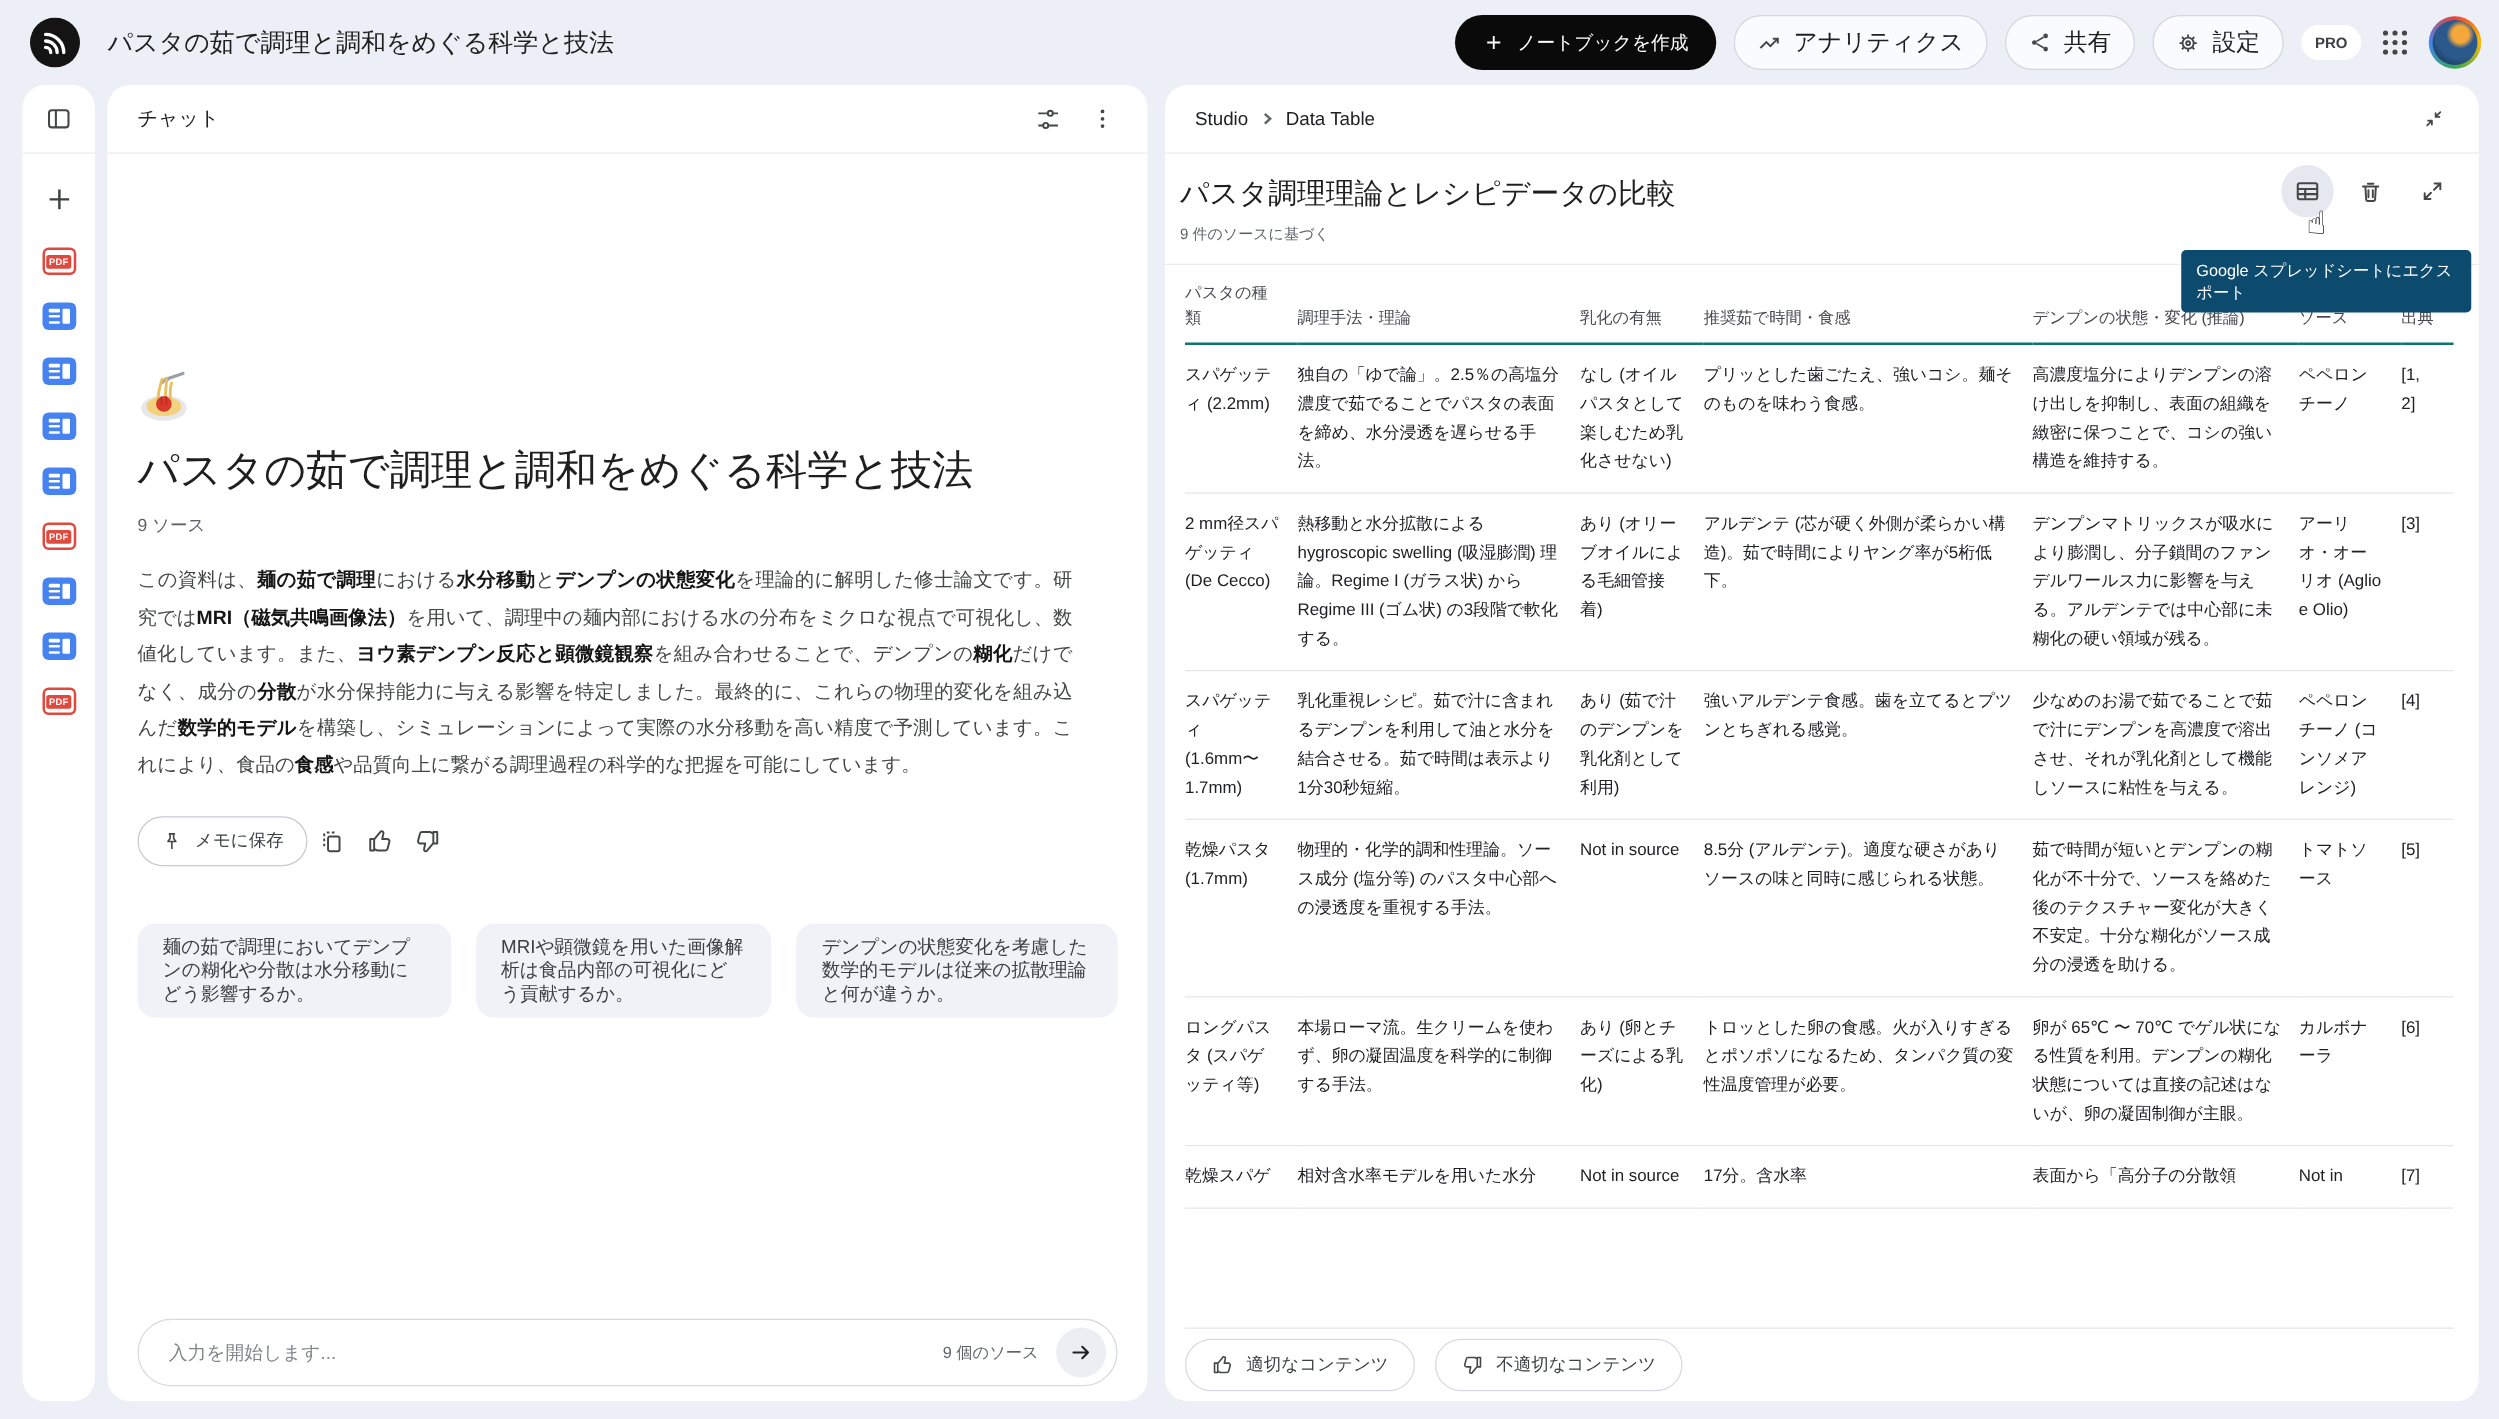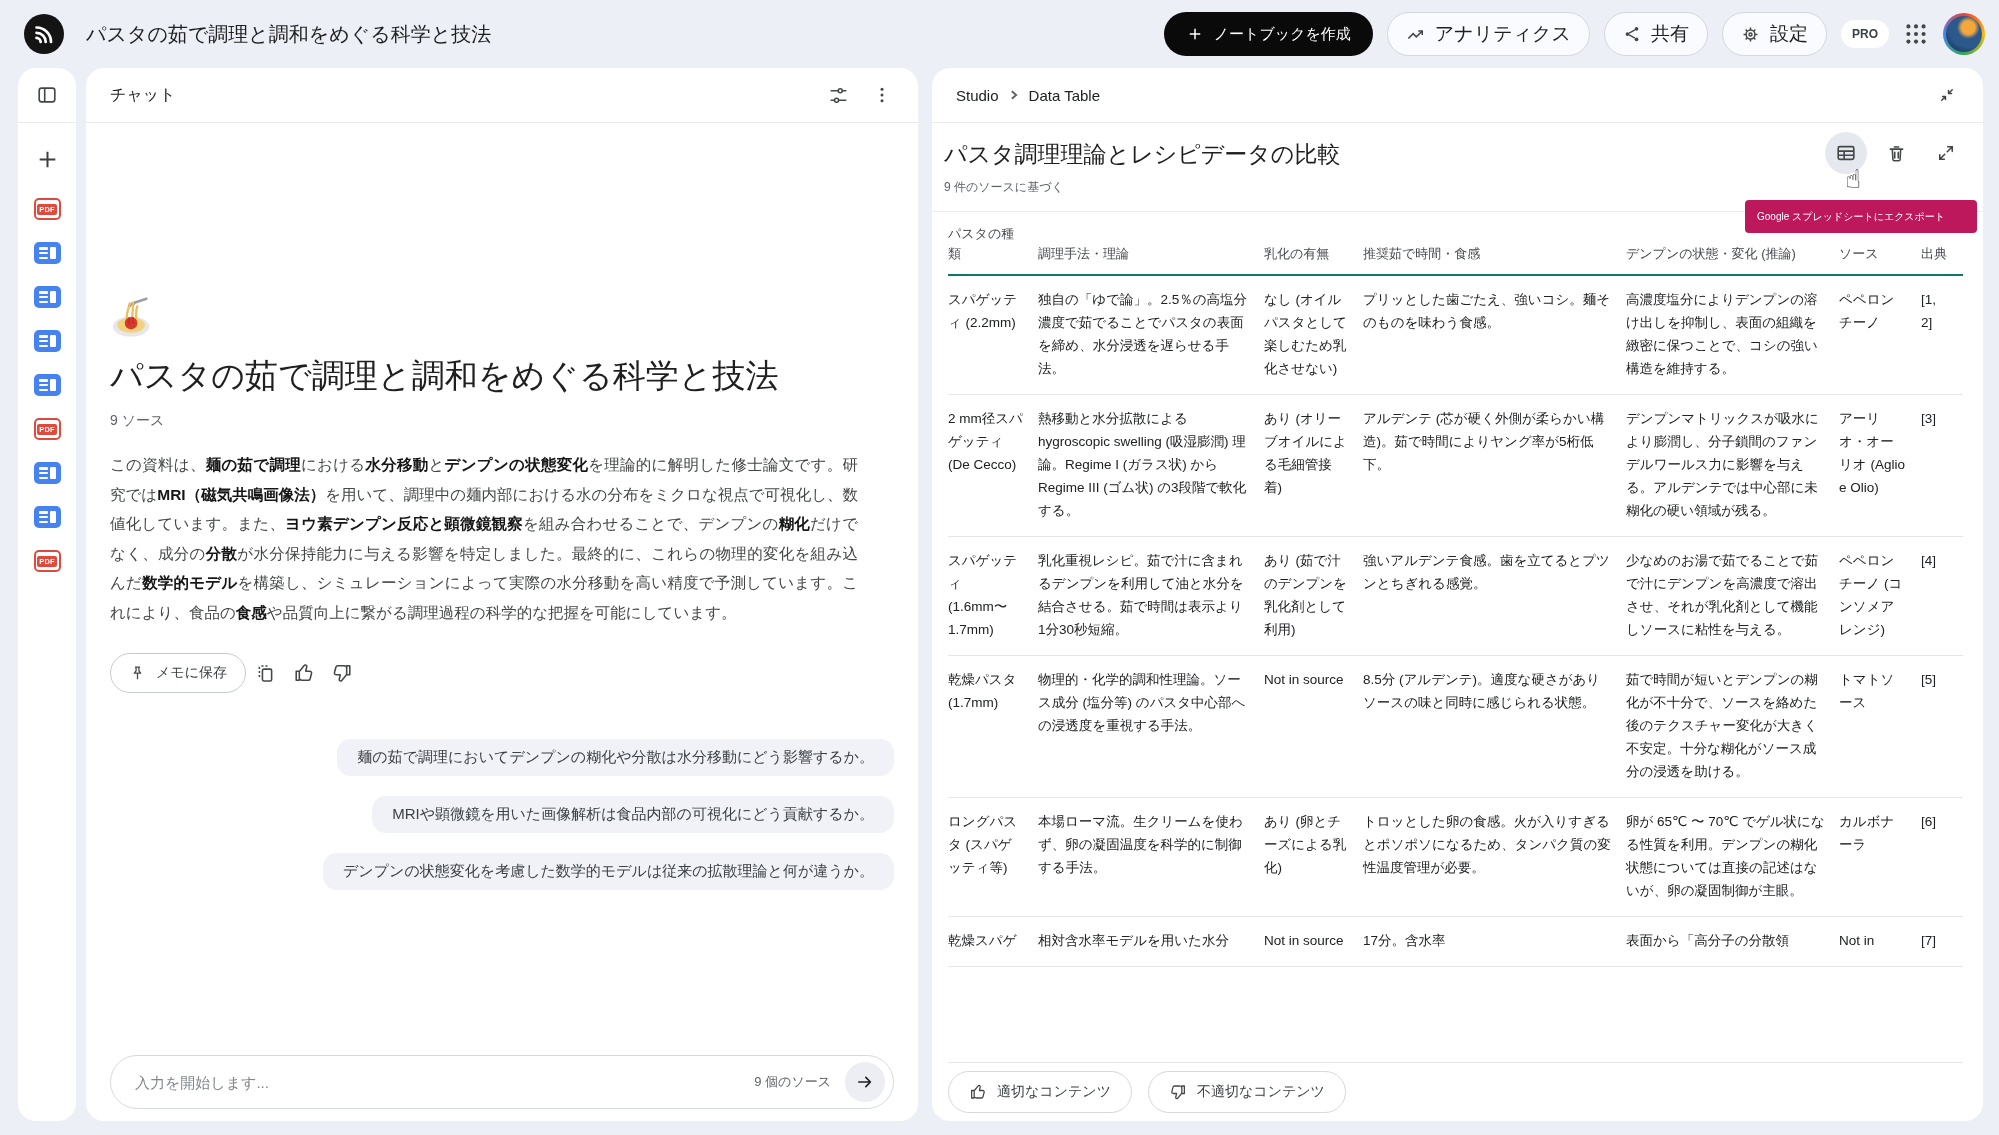--- a/index.html
+++ b/index.html
@@ -52,38 +52,38 @@
   
   .chat-scroll{flex:1;overflow:hidden;padding:0 24px;box-sizing:border-box}
   .emoji-wrap{margin-top:170px}
   .chat-h1{margin:16px 0 0;font-size:33px;font-weight:400;color:#1f1f1f;line-height:1.25}
   .src-count{margin-top:16px;font-size:14px;color:#5f6368}
   .summary{margin-top:20px;max-width:748px;font-size:15.5px;line-height:29.5px;color:#444746;text-align:justify}
   .summary b{color:#161616;font-weight:700}
   .action-row{margin-top:26px;display:flex;align-items:center;gap:2px}
   .save-btn{height:40px;border:1px solid #c7cad2;border-radius:20px;display:inline-flex;align-items:center;gap:10px;padding:0 18px;font-size:14px;color:#3c4043;background:#fff;cursor:pointer}
   .mini-btn{width:36px;height:36px;display:flex;align-items:center;justify-content:center;cursor:pointer}
-  .chips{margin-top:46px;display:flex;flex-direction:column;gap:20px;align-items:flex-end}
+  .chips{margin-top:46px;display:flex;flex-direction:row;gap:20px;align-items:flex-start}
   .chip{background:#f1f2f7;border-radius:14px;padding:9px 20px;font-size:15px;color:#3c4043;cursor:pointer}
   .chat-input-row{margin:0 24px 12px;height:54px;border:1px solid #d6d9e0;border-radius:27px;display:flex;align-items:center;padding:0 8px 0 22px;box-sizing:border-box}
   .chat-input{border:none;outline:none;flex:1;font-size:15px;color:#1f1f1f;font-family:inherit;background:transparent}
   .chat-input::placeholder{color:#80868b}
   .input-srcs{font-size:13px;color:#5f6368;margin-right:14px;white-space:nowrap}
   .send-btn{width:40px;height:40px;min-width:40px;border-radius:50%;background:#eceef3;display:flex;align-items:center;justify-content:center;cursor:pointer}
 
   
   .crumb{display:flex;align-items:center;gap:9px;font-size:15px;color:#202124}
   .studio-title-row{position:relative;padding:16px 12px 15px;border-bottom:1px solid #e9ebf0}
   .dt-title{font-size:23px;font-weight:400;color:#1f1f1f}
   .dt-sub{margin-top:9px;font-size:12px;color:#5f6368}
   .title-icons{position:absolute;right:16px;top:9px;display:flex;align-items:center;gap:8px}
   .icon-circle{width:42px;height:42px;border-radius:50%;display:flex;align-items:center;justify-content:center;cursor:pointer}
   .icon-circle.hovered{background:#e6e8ef}
   .cursor-hand{position:absolute;right:122px;top:96px;font-size:26px;color:#111;z-index:6;font-family:"DejaVu Sans",sans-serif}
-  .tooltip{position:absolute;right:6px;top:132px;width:208px;background:#be185d;color:#fff;font-size:10px;line-height:17px;padding:8px 12px;border-radius:4px;z-index:5}
+  .tooltip{position:absolute;right:6px;top:132px;width:208px;background:#0c4a6e;color:#fff;font-size:13px;line-height:17px;padding:8px 12px;border-radius:4px;z-index:5}
 
   .table-wrap{flex:1;overflow:hidden;margin:0 20px 0 16px;border-bottom:1px solid #e4e6ea}
   table.dt{width:100%;border-collapse:collapse;table-layout:fixed}
   .dt th{font-size:13px;font-weight:400;color:#47494e;text-align:left;vertical-align:bottom;padding:12px 14px 10px 0;border-bottom:2px solid #0f766e;line-height:20px}
   .dt td{font-size:13.5px;color:#202124;vertical-align:top;padding:12px 14px 14px 0;line-height:23px;border-bottom:1px solid #e4e6ea;word-break:break-word}
   .c1{width:90px}.c2{width:226px}.c3{width:99px}.c4{width:263px}.c5{width:213px}.c6{width:82px}.c7{width:42px}
 
   .studio-footer{height:58px;min-height:58px;display:flex;align-items:center;gap:16px;padding:0 16px}
   .fb-pill{height:42px;border:1px solid #d6d9e0;border-radius:21px;display:inline-flex;align-items:center;gap:10px;padding:0 20px;font-size:14px;color:#3c4043;background:#fff;cursor:pointer}
 </style>

